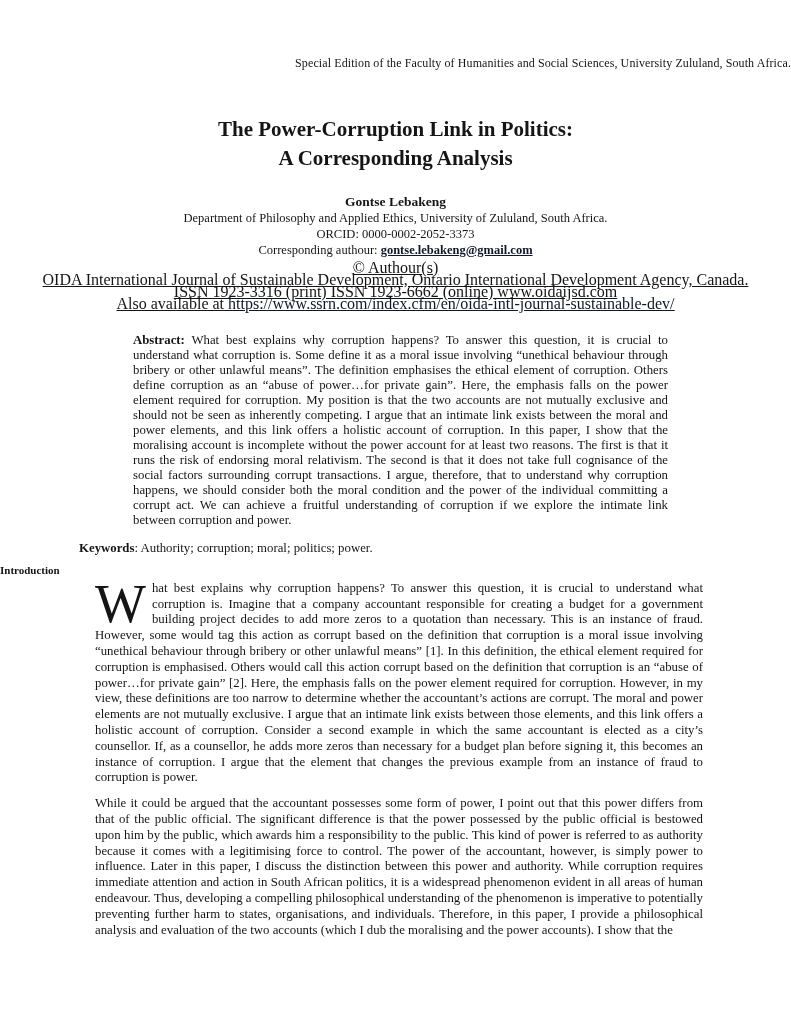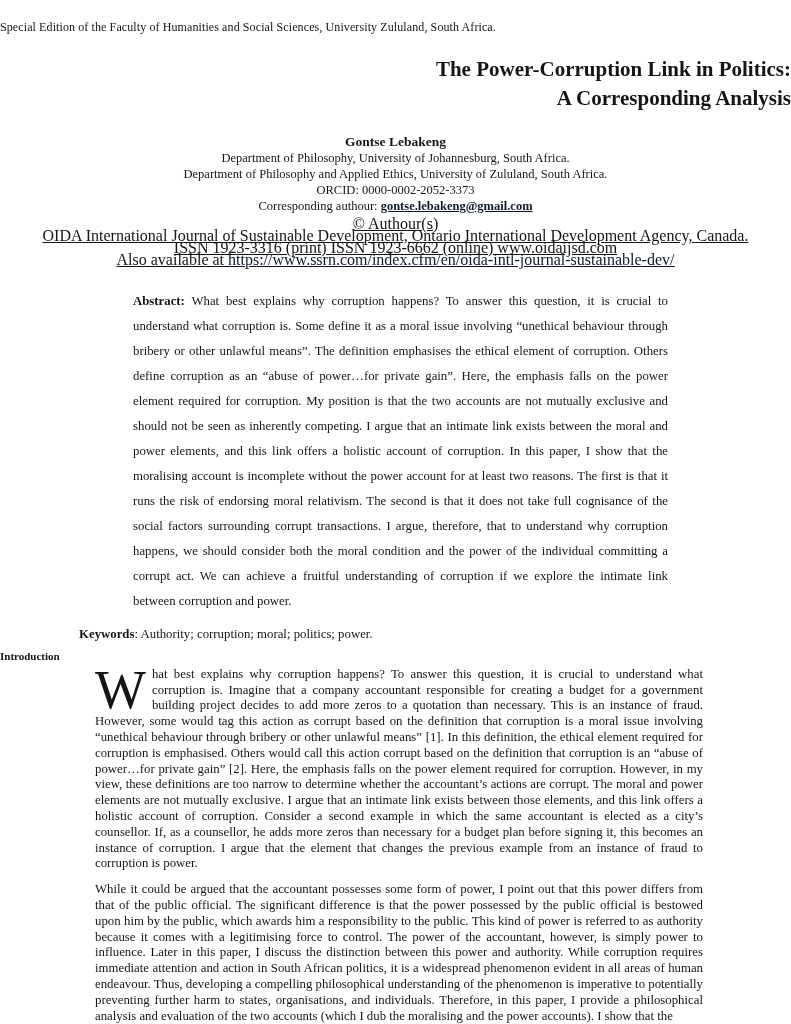--- a/index.html
+++ b/index.html
@@ -15,28 +15,28 @@
     -webkit-font-smoothing: antialiased;
   }
   .page {
     position: relative;
     width: 791px;
     height: 1024px;
     background: #ffffff;
     overflow: hidden;
   }
   .running-head {
-    padding-top: 20px;
-    text-align: left;
+    padding-top: 56px;
+    text-align: right;
     font-size: 12px;
     letter-spacing: 0.1px;
   }
   .paper-title {
-    margin-top: 20px;
-    text-align: right;
+    margin-top: 44px;
+    text-align: center;
     font-size: 21px;
     font-weight: bold;
     line-height: 29px;
   }
   .author-block {
     margin-top: 21px;
     text-align: center;
     font-size: 12.5px;
     line-height: 16px;
   }
@@ -56,21 +56,21 @@
     text-decoration: underline;
     cursor: pointer;
   }
   .email-link {
     font-weight: bold;
   }
   .abstract {
     margin: 23px 123px 0 133px;
     text-align: justify;
     font-size: 12.8px;
-    line-height: 25px;
+    line-height: 15px;
   }
   .keywords {
     margin: 13px 123px 0 79px;
     font-size: 12.8px;
     line-height: 15.8px;
   }
   .section-heading {
     margin-top: 7px;
     text-align: left;
     font-size: 11px;
@@ -103,21 +103,20 @@
 
   <div class="running-head">Special Edition of the Faculty of Humanities and Social Sciences, University Zululand, South Africa.</div>
 
   <div class="paper-title">
     <div>The Power-Corruption Link in Politics:</div>
     <div>A Corresponding Analysis</div>
   </div>
 
   <div class="author-block">
     <div class="author-name">Gontse Lebakeng</div>
-    <div>Department of Philosophy, University of Johannesburg, South Africa.</div>
     <div>Department of Philosophy and Applied Ethics, University of Zululand, South Africa.</div>
     <div>ORCID: 0000-0002-2052-3373</div>
     <div>
       <span>Corresponding authour:</span>
       <a class="link email-link">gontse.lebakeng@gmail.com</a>
     </div>
   </div>
 
   <div class="pub-block">
     <div>© Authour(s)</div>

